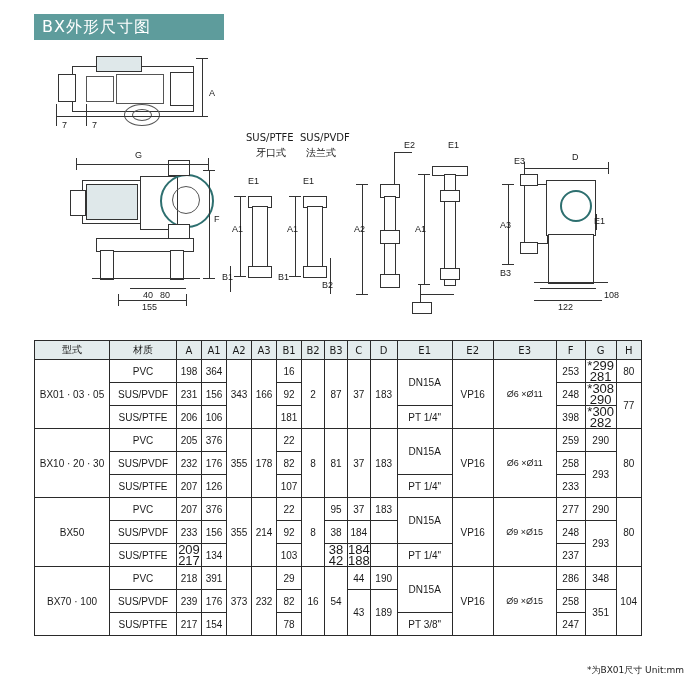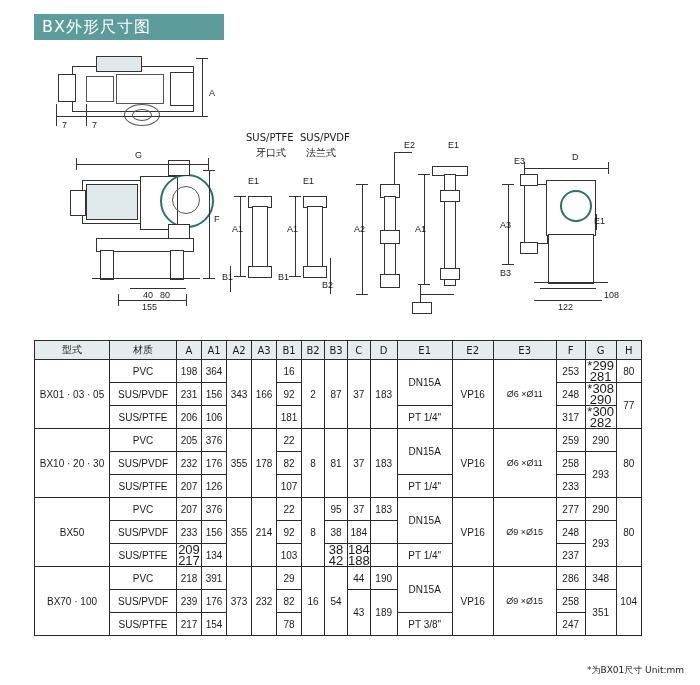--- a/index.html
+++ b/index.html
@@ -250,21 +250,21 @@
       <td>248</td>
       <td class="two-line">*308<br>290</td>
       <td rowspan="2">77</td>
     </tr>
     <tr>
       <td class="mat">SUS/PTFE</td>
       <td>206</td>
       <td>106</td>
       <td>181</td>
       <td>PT 1/4"</td>
-      <td>317</td>
+      <td>398</td>
       <td class="two-line">*300<br>282</td>
     </tr>
 
     <tr>
       <td class="model" rowspan="3">BX10 · 20 · 30</td>
       <td class="mat">PVC</td>
       <td>205</td>
       <td>376</td>
       <td rowspan="3">355</td>
       <td rowspan="3">178</td>

